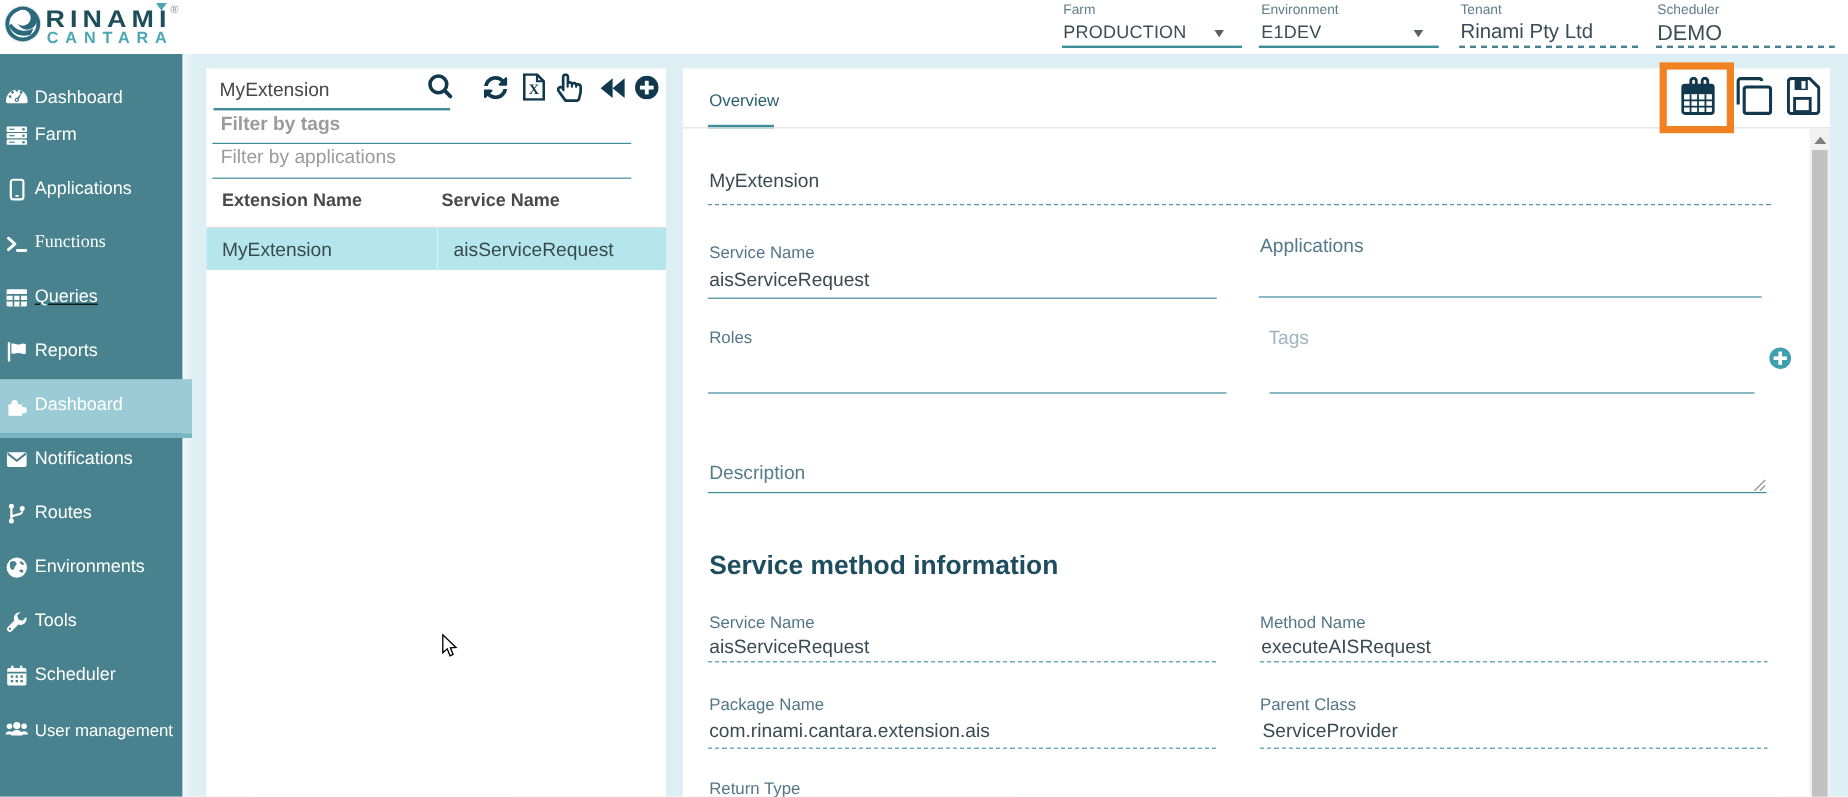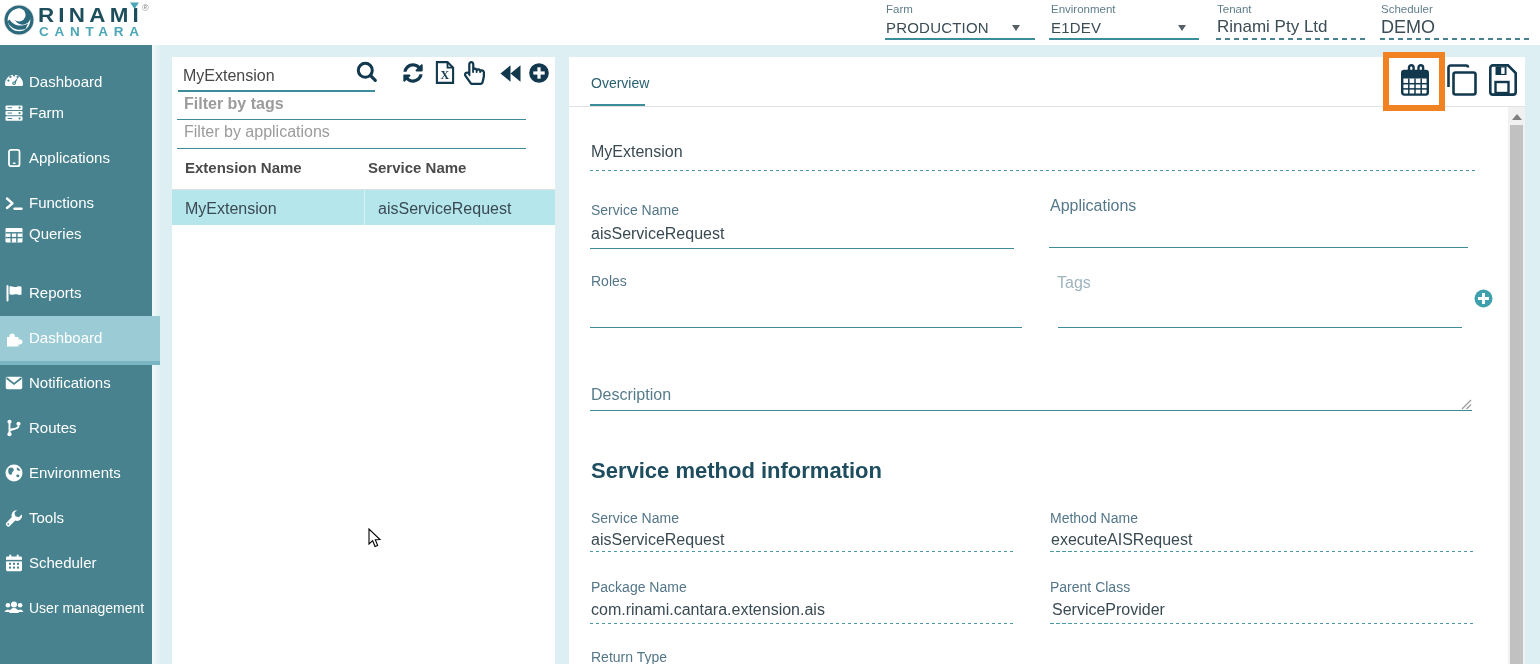--- a/index.html
+++ b/index.html
@@ -89,28 +89,28 @@
         </svg></div>
     <div style="margin-left:5px;font-size:15px;color:#fff;white-space:nowrap;">Farm</div>
     </div>
     <div class="abs" style="left:0;top:135px;width:152px;height:45px;display:flex;align-items:center;overflow:hidden;">
     <div style="width:20px;height:20px;margin-left:4px;"><svg width="20" height="20" viewBox="0 0 20 20">
           <rect x="5" y="1.8" width="10.5" height="16.4" rx="2" fill="none" stroke="#fff" stroke-width="1.8"></rect>
           <rect x="8.7" y="14.4" width="3" height="1.6" rx="0.8" fill="#fff"></rect>
         </svg></div>
     <div style="margin-left:5px;font-size:15px;color:#fff;white-space:nowrap;">Applications</div>
     </div>
-    <div class="abs" style="left:0;top:180px;width:152px;height:45px;display:flex;align-items:center;overflow:hidden;">
+    <div class="abs" style="left:0;top:180px;width:152px;height:45px;display:flex;align-items:center;overflow:hidden;font-family:Liberation Serif, serif;">
     <div style="width:20px;height:20px;margin-left:4px;"><svg width="20" height="20" viewBox="0 0 20 20">
           <path d="M3 5.5 L8.5 10.3 L3 15" fill="none" stroke="#fff" stroke-width="2.4" stroke-linecap="round" stroke-linejoin="round"></path>
           <line x1="10.5" y1="15.7" x2="17.5" y2="15.7" stroke="#fff" stroke-width="2.4" stroke-linecap="round"></line>
         </svg></div>
     <div style="margin-left:5px;font-size:15px;color:#fff;white-space:nowrap;">Functions</div>
     </div>
-    <div class="abs" style="left:0;top:225px;width:136px;height:45px;display:flex;align-items:flex-start;overflow:hidden;">
+    <div class="abs" style="left:0;top:225px;width:136px;height:45px;display:flex;align-items:center;overflow:hidden;text-decoration:underline;">
     <div style="width:20px;height:20px;margin-left:4px;"><svg width="20" height="20" viewBox="0 0 20 20">
           <rect x="1.5" y="3" width="17" height="14.4" rx="1.2" fill="#fff"></rect>
           <line x1="1.5" y1="7.8" x2="18.5" y2="7.8" stroke="#47828e" stroke-width="1.4"></line>
           <line x1="1.5" y1="12.6" x2="18.5" y2="12.6" stroke="#47828e" stroke-width="1.4"></line>
           <line x1="7.2" y1="7.8" x2="7.2" y2="17.4" stroke="#47828e" stroke-width="1.4"></line>
           <line x1="12.9" y1="7.8" x2="12.9" y2="17.4" stroke="#47828e" stroke-width="1.4"></line>
         </svg></div>
     <div style="margin-left:5px;font-size:15px;color:#fff;white-space:nowrap;">Queries</div>
     </div>
     <div class="abs" style="left:0;top:270px;width:152px;height:45px;display:flex;align-items:center;overflow:hidden;">

